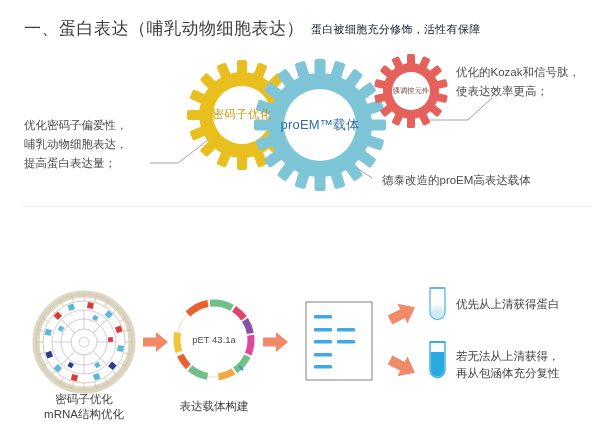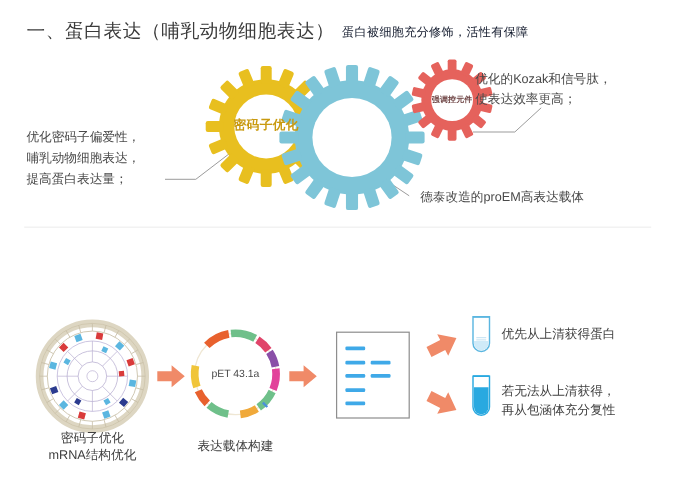--- a/index.html
+++ b/index.html
@@ -23,21 +23,21 @@
     position:relative;top:-1px;margin-top:22px;
   }
 
   
   .divider{
     position:absolute;left:22px;top:206px;width:570px;height:1px;
     background:#ededed;
   }
 
   
-  .gear-wrap{position:absolute;font-weight:bold;}
+  .gear-wrap{position:absolute;}
   .gear-label{
     position:absolute;left:0;top:0;width:100%;height:100%;
     display:flex;align-items:center;justify-content:center;
     text-align:center;line-height:1.15;pointer-events:none;
   }
   .gl-yellow{color:#c99a10;font-size:11.5px;letter-spacing:.4px;}
   .gl-blue{color:#2f6ea8;font-size:13px;letter-spacing:.2px;}
   .gl-red{color:#6b4040;font-size:7.2px;letter-spacing:.2px;}
 
   
@@ -152,31 +152,34 @@
           <rect x="-4" y="-37" width="8" height="12" rx="1.6" transform="rotate(334.2)"></rect>
         </g>
       </g>
       <circle cx="0" cy="0" r="19" fill="#ffffff"></circle>
     </g>
   </svg>
 
   <div class="gear-wrap" style="left:199px;top:72px;width:86px;height:86px;">
     <div class="gear-label gl-yellow">密码子优化</div>
   </div>
+  <div class="gear-wrap" style="left:268px;top:73px;width:104px;height:104px;">
+    <div class="gear-label gl-blue">proEM™载体</div>
+  </div>
   <div class="gear-wrap" style="left:383px;top:63px;width:56px;height:56px;">
     <div class="gear-label gl-red">强调控元件</div>
   </div>
 
   <div class="anno" style="left:24px;top:116px;">
     <div>优化密码子偏爱性，</div>
     <div>哺乳动物细胞表达，</div>
     <div>提高蛋白表达量；</div>
   </div>
 
-  <div class="anno" style="left:432px;top:63px;">
+  <div class="anno" style="left:456px;top:63px;">
     <div>优化的Kozak和信号肽，</div>
     <div>使表达效率更高；</div>
   </div>
 
   <div class="anno" style="left:382px;top:171px;">
     <div>德泰改造的proEM高表达载体</div>
   </div>
 
   <div class="divider"></div>
 

